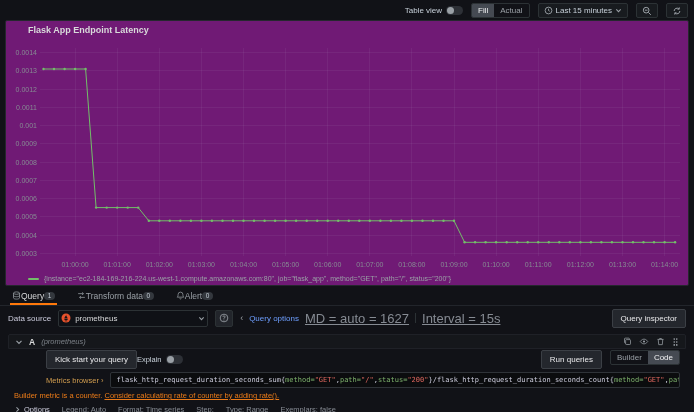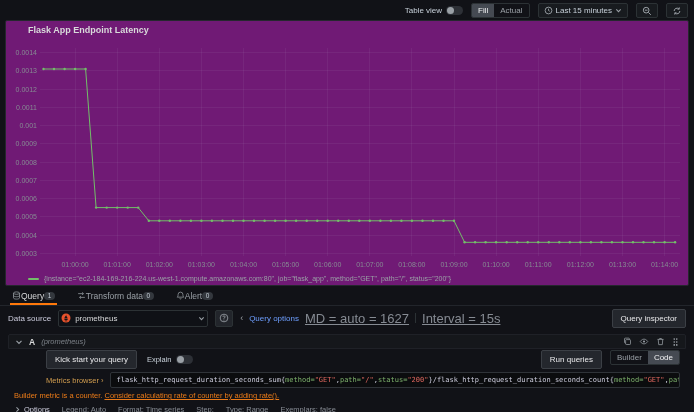--- a/index.html
+++ b/index.html
@@ -67,21 +67,21 @@
   }
   .ml-auto { margin-left:auto; }
   .query-card { margin:4px 8px 0 8px; }
   .query-header {
     height:15px; display:flex; align-items:center; gap:6px; padding:0 6px;
     background:#15171b; border:1px solid #1f2127; border-radius:2px 2px 0 0; font-size:8.5px;
   }
   .refid { color:#d8d9da; font-weight:700; font-size:8.5px; }
   .ds-hint { color:#7b8087; font-style:italic; font-size:7.5px; }
   .qh-icons { margin-left:auto; display:flex; align-items:center; gap:7px; color:#9aa0a6; }
-  .kick-row { display:flex; align-items:center; gap:10px; height:21px; padding:0 6px 0 38px; }
+  .kick-row { display:flex; align-items:center; height:21px; padding:0 6px 0 38px; }
   .explain-wrap { display:flex; align-items:center; gap:4px; font-size:7.5px; color:#c7d0d9; }
   .expr-row { display:flex; align-items:center; gap:6px; margin:1px 6px 0 38px; height:18px; }
   .metrics-label { font-size:7.5px; color:#d19d4f; white-space:nowrap; cursor:pointer; }
   .expr-input {
     flex:1; height:16px; background:#0b0c0e; border:1px solid #2f3338; border-radius:2px;
     display:flex; align-items:center; padding:0 6px;
     font-family:"DejaVu Sans Mono", monospace; font-size:7px; white-space:nowrap; overflow:hidden;
   }
   .tok-metric { color:#ccccdc; } .tok-punct { color:#ccccdc; } .tok-op { color:#ccccdc; }
   .tok-label { color:#7eb26d; } .tok-string { color:#e0685f; }

